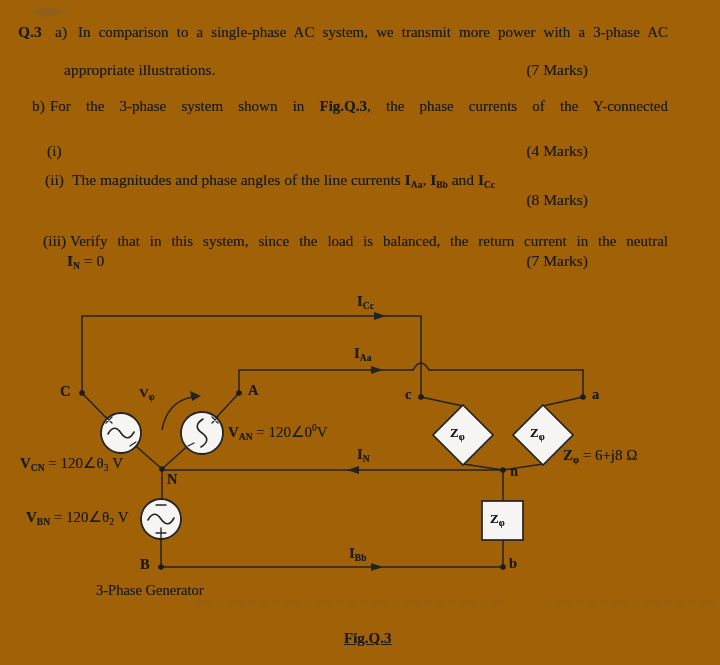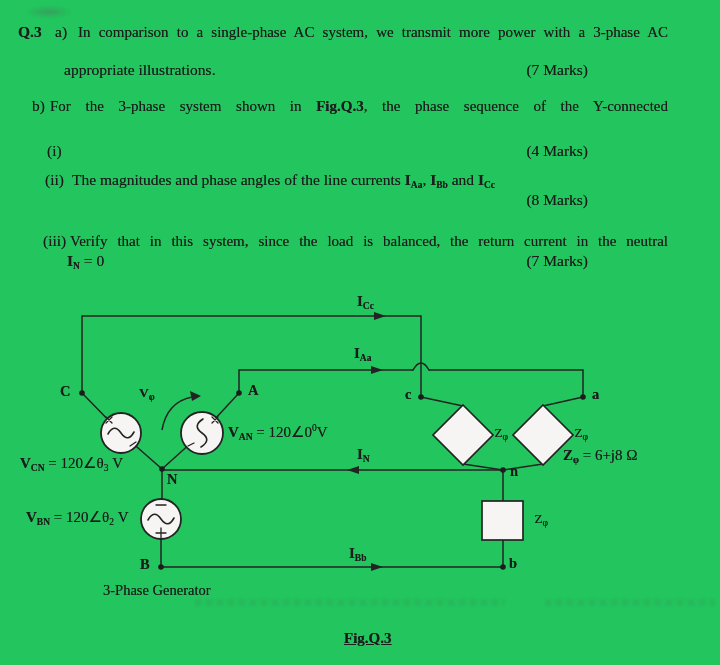--- a/index.html
+++ b/index.html
@@ -1,29 +1,29 @@
 <!DOCTYPE html>
 <html><head>
 <meta charset="utf-8">
 <style>
   html,body{margin:0;padding:0;background:#e9e8e6;}
   .page{
-    position:relative;width:720px;height:665px;background:#22c55e;
+    position:relative;width:720px;height:665px;background:#a16207;
     font-family:"Liberation Serif", serif;color:#1c1c1c;overflow:hidden;
     text-shadow:0 0 .5px rgba(25,25,25,.65);
   }
   .t{position:absolute;font-size:15.5px;line-height:18px;white-space:nowrap;}
   .j{white-space:normal;font-size:15px;text-align:justify;text-align-last:justify;height:18px;overflow:hidden;}
   .b{font-weight:bold;}
   .marks{width:88px;text-align:right;text-align-last:right;}
   sub{font-size:9.5px;line-height:0;vertical-align:-3px;letter-spacing:0;}
   sup{font-size:9.5px;line-height:0;vertical-align:6px;}
   .dl{position:absolute;white-space:nowrap;font-size:15px;line-height:16px;}
   .node{position:absolute;font-weight:bold;font-size:14.5px;line-height:15px;white-space:nowrap;}
-  .zl{position:absolute;width:26px;text-align:right;font-weight:normal;font-size:13px;line-height:14px;margin-left:32px;}
+  .zl{position:absolute;width:26px;text-align:left;font-weight:bold;font-size:13px;line-height:14px;}
   .cap{position:absolute;font-size:14.5px;white-space:nowrap;}
   .fig{position:absolute;font-weight:bold;font-size:15px;text-decoration:underline;white-space:nowrap;}
   svg.circuit{position:absolute;left:0;top:0;}
   .smudge{position:absolute;pointer-events:none;}
   .smudge.a{left:26px;top:6px;width:46px;height:12px;background:radial-gradient(ellipse at center,rgba(90,90,90,.35),rgba(90,90,90,0) 70%);filter:blur(1px);}
   .smudge.b1{left:195px;top:599px;width:310px;height:7px;background:repeating-linear-gradient(90deg,rgba(80,80,80,.28) 0 6px,rgba(80,80,80,.05) 6px 11px);opacity:.35;filter:blur(1.3px);}
   .smudge.b2{left:545px;top:599px;width:170px;height:7px;background:repeating-linear-gradient(90deg,rgba(80,80,80,.28) 0 6px,rgba(80,80,80,.05) 6px 11px);opacity:.35;filter:blur(1.3px);}
 </style>
 </head>
 <body>
@@ -34,21 +34,21 @@
   <div class="smudge b1"></div>
   <div class="smudge b2"></div>
 
   <span class="t b" style="left:18px;top:23px">Q.3</span>
   <span class="t" style="left:55px;top:23px">a)</span>
   <div class="t j" style="left:78px;top:23px;width:590px">In comparison to a single-phase AC system, we transmit more power with a 3-phase AC</div>
   <span class="t" style="left:64px;top:61px">appropriate illustrations.</span>
   <span class="t marks" style="left:500px;top:61px">(7 Marks)</span>
 
   <span class="t" style="left:32px;top:97px">b)</span>
-  <div class="t j" style="left:50px;top:97px;width:618px"><span>For the 3-phase system shown in </span><span class="b">Fig.Q.3</span><span>, the phase sequence of the Y-connected</span></div>
+  <div class="t j" style="left:50px;top:97px;width:618px"><span>For the 3-phase system shown in </span><span class="b">Fig.Q.3</span><span>, the phase currents of the Y-connected</span></div>
 
   <span class="t" style="left:47px;top:142px">(i)</span>
   <span class="t marks" style="left:500px;top:142px">(4 Marks)</span>
 
   <span class="t" style="left:45px;top:171px">(ii)</span>
   <span class="t" style="left:72px;top:171px"><span>The magnitudes and phase angles of the line currents </span><span class="b"><span>I</span><sub>Aa</sub></span><span>, </span><span class="b"><span>I</span><sub>Bb</sub></span><span> and </span><span class="b"><span>I</span><sub>Cc</sub></span></span>
   <span class="t marks" style="left:500px;top:191px">(8 Marks)</span>
 
   <span class="t" style="left:43px;top:232px">(iii)</span>
   <div class="t j" style="left:70px;top:232px;width:598px">Verify that in this system, since the load is balanced, the return current in the neutral</div>
@@ -141,16 +141,16 @@
 
   <span class="node" style="left:60px;top:384px">C</span>
   <span class="node" style="left:248px;top:383px">A</span>
   <span class="node" style="left:167px;top:472px">N</span>
   <span class="node" style="left:140px;top:557px">B</span>
   <span class="node" style="left:405px;top:387px">c</span>
   <span class="node" style="left:592px;top:387px">a</span>
   <span class="node" style="left:510px;top:464px">n</span>
   <span class="node" style="left:509px;top:556px">b</span>
 
-  <span class="cap" style="left:103px;top:582px">3-Phase Generator</span>
+  <span class="cap" style="left:96px;top:582px">3-Phase Generator</span>
   <span class="fig" style="left:344px;top:630px">Fig.Q.3</span>
 
 </div>
 
 </body></html>

